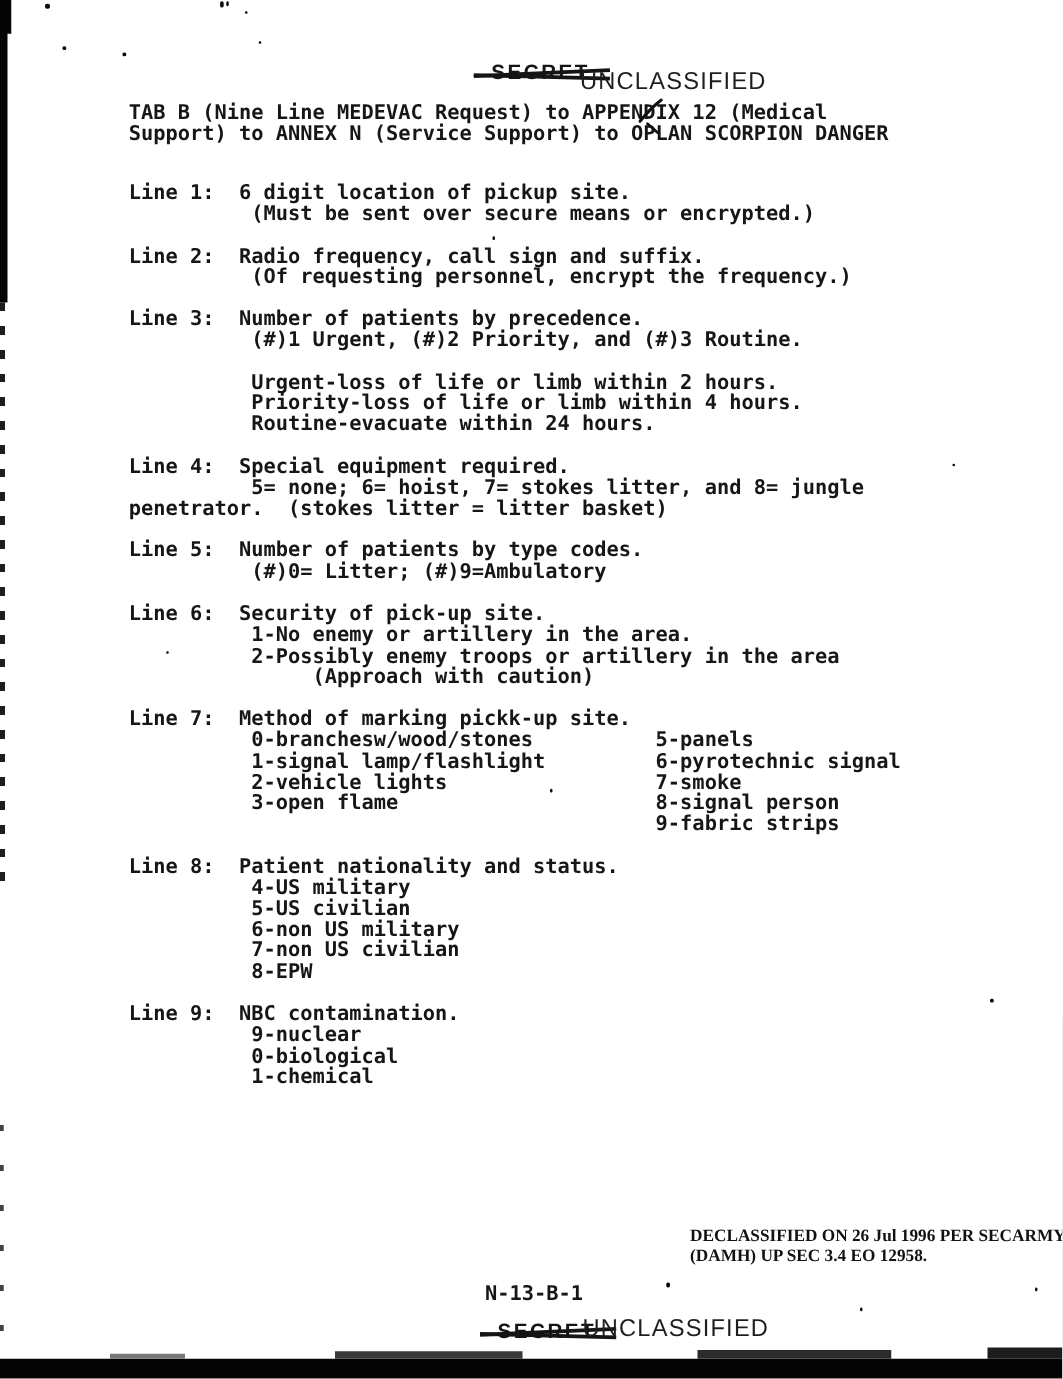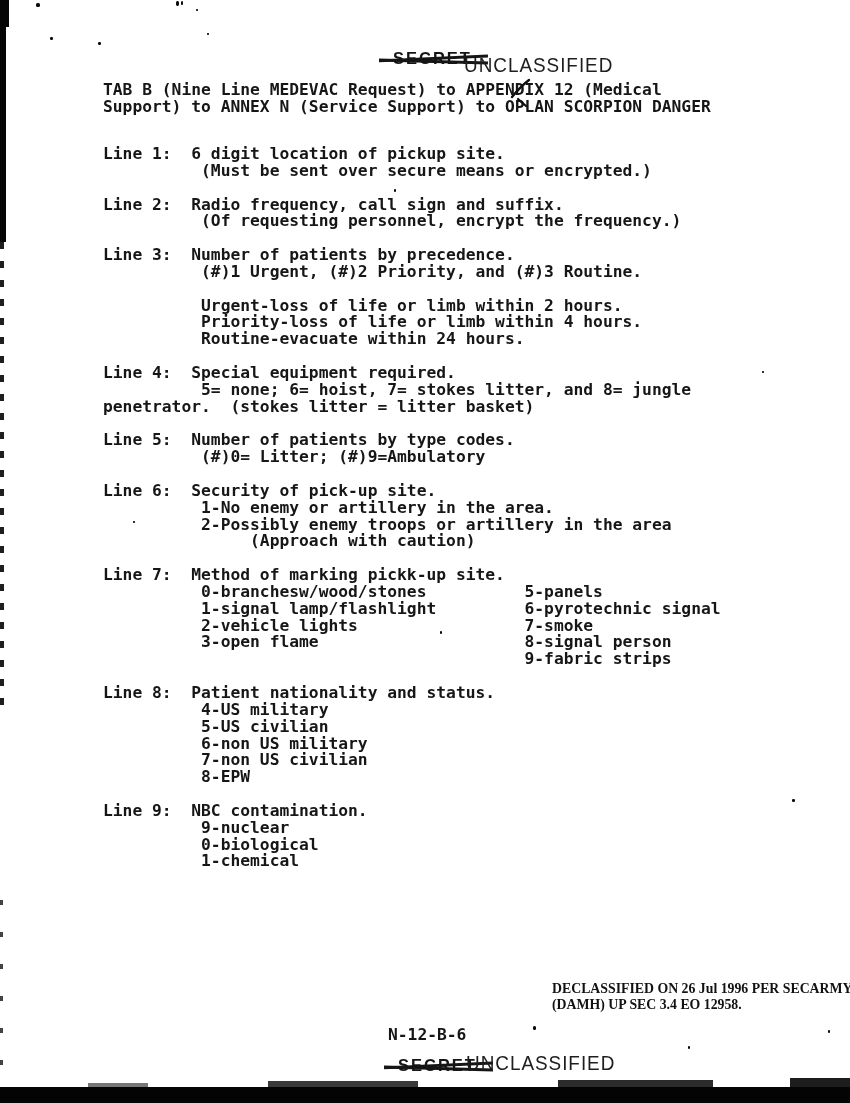--- a/index.html
+++ b/index.html
@@ -130,21 +130,21 @@
           8-EPW
 
 Line 9:  NBC contamination.
           9-nuclear
           0-biological
           1-chemical</div>
 
   <div id="declass-stamp" class="abs">DECLASSIFIED ON 26 Jul 1996 PER SECARMY
 (DAMH) UP SEC 3.4 EO 12958.</div>
 
-  <div id="page-number" class="abs mono">N-12-B-6</div>
+  <div id="page-number" class="abs mono">N-13-B-1</div>
 
   <span class="secret" style="left:398px;top:1056px;">SECRET</span>
   <span class="unclass" style="left:466px;top:1052px;">UNCLASSIFIED</span>
 
   <svg id="pen-marks" class="abs" width="850" height="1103">
     <path d="M529,80 Q521,86 512,97" stroke="#101010" stroke-width="2.4" fill="none" stroke-linecap="round"></path>
     <path d="M518,99 L526,106" stroke="#101010" stroke-width="2.2" fill="none" stroke-linecap="round"></path>
   </svg>
 
   <div id="edge-blob" class="abs"></div>

